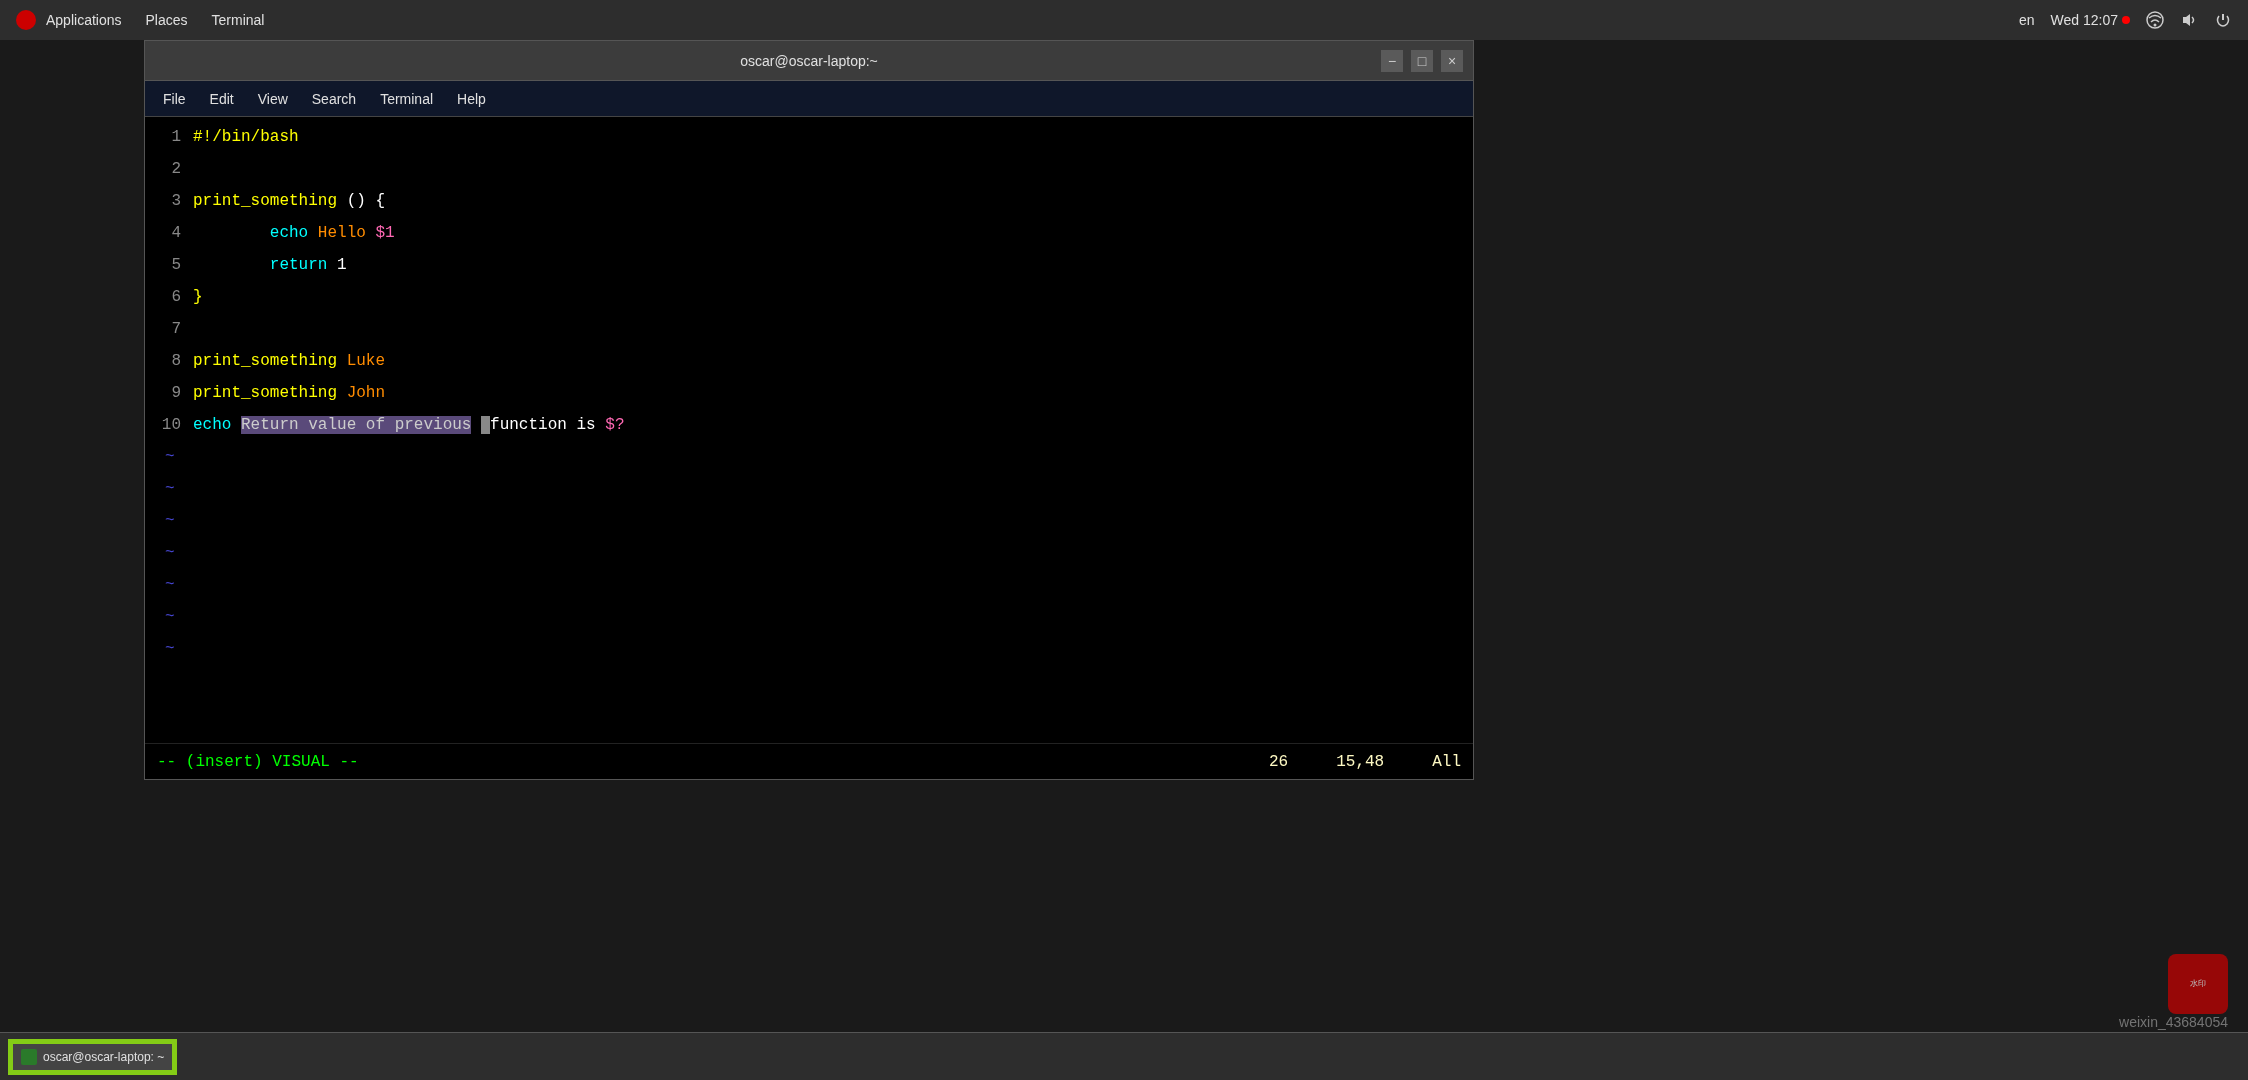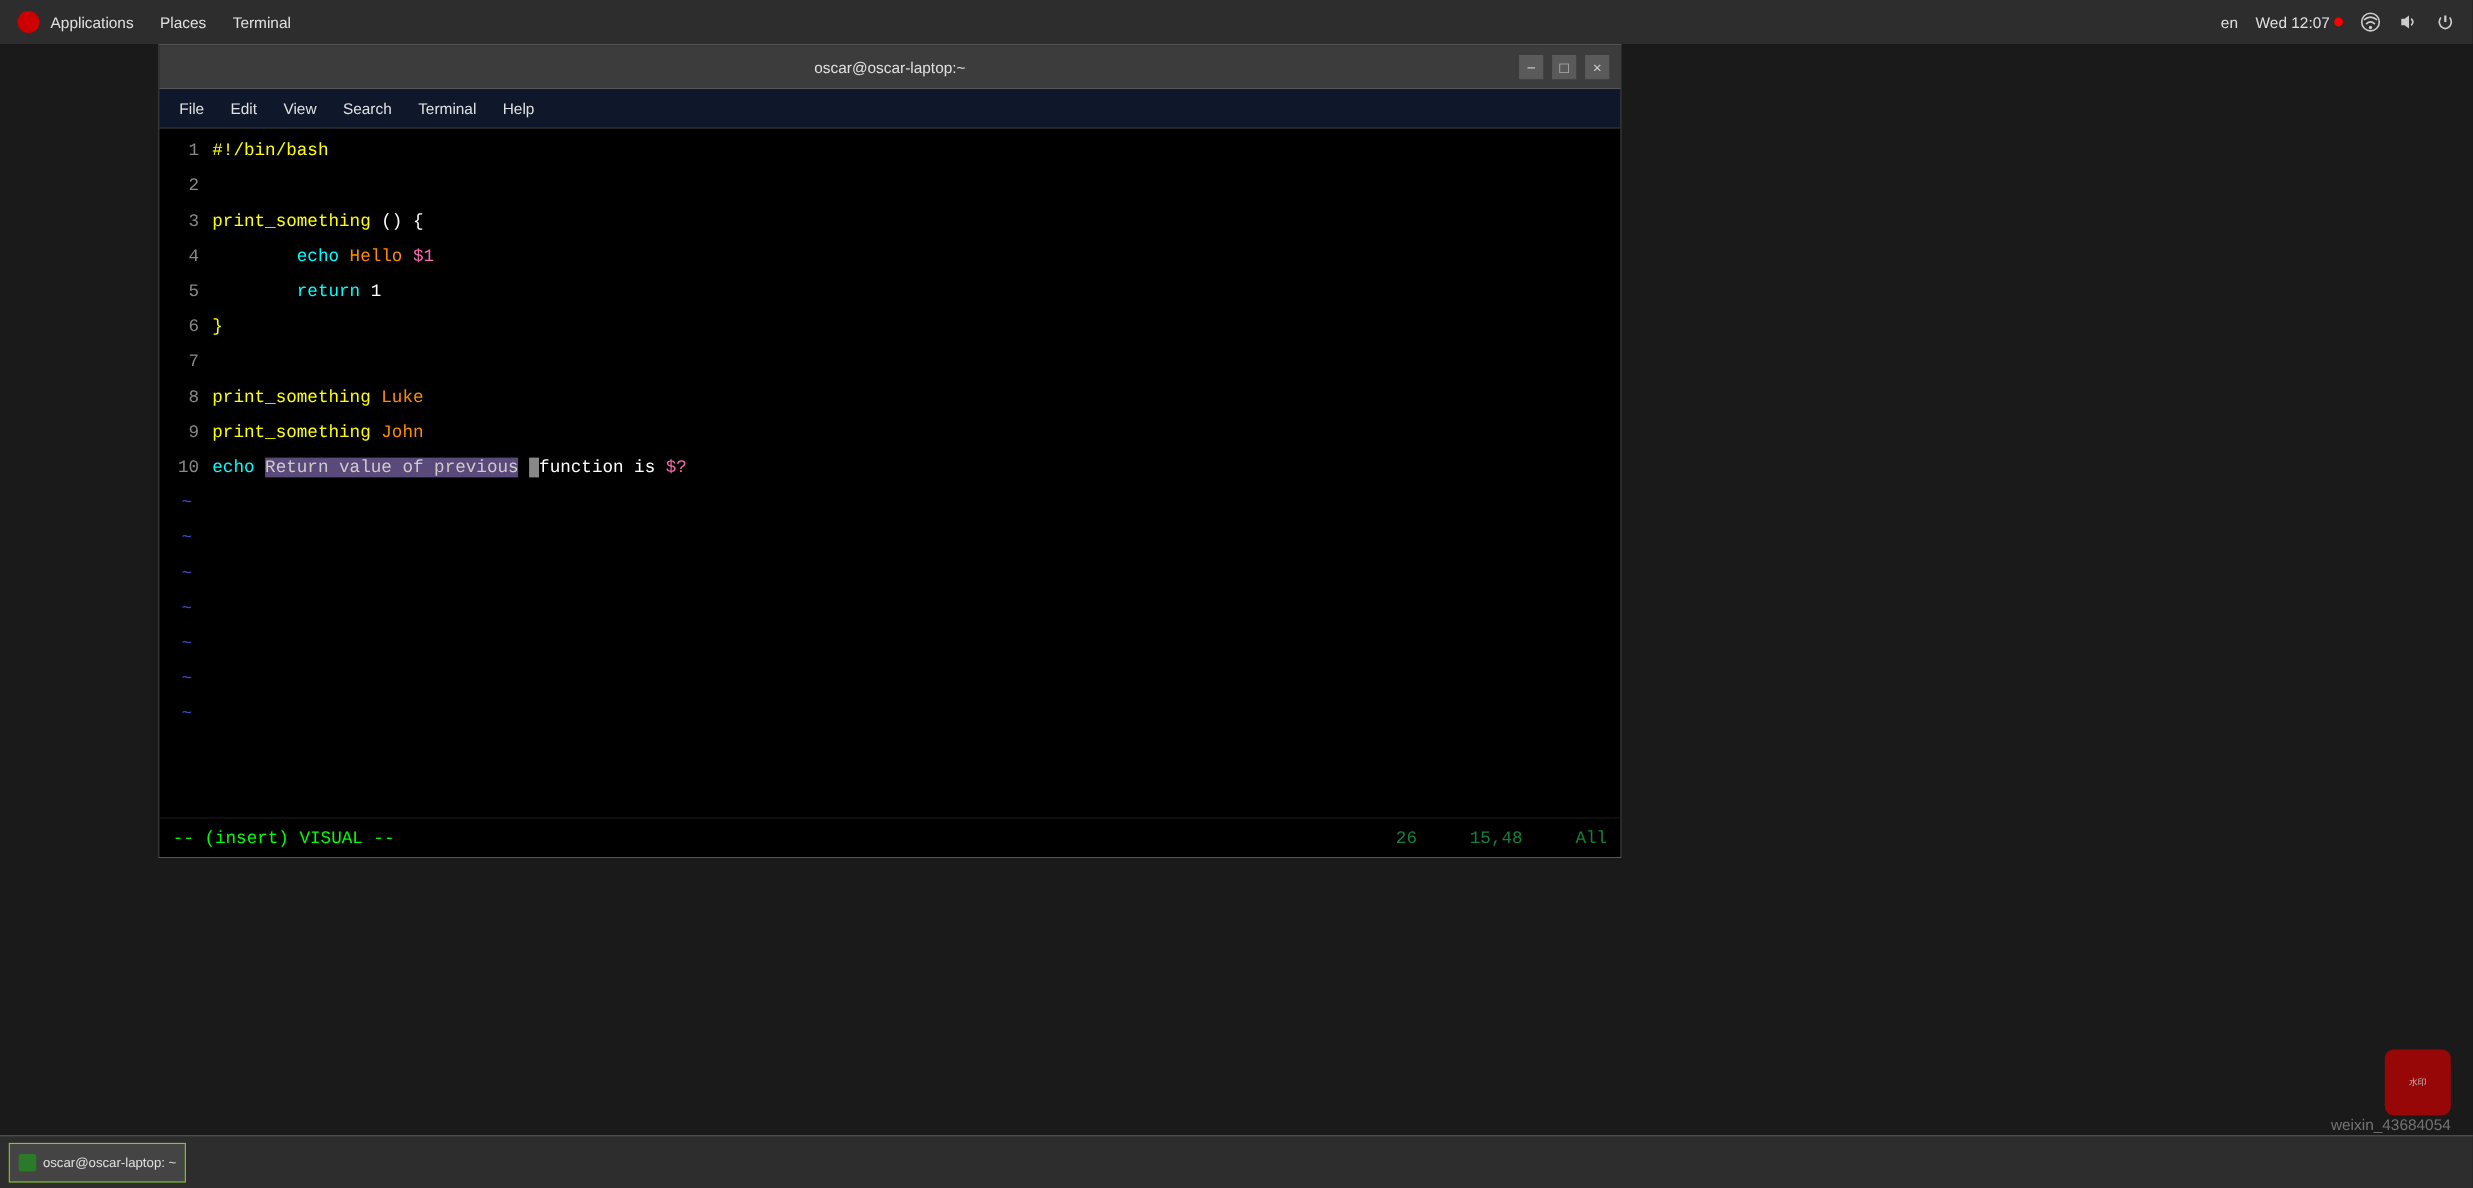--- a/index.html
+++ b/index.html
@@ -199,21 +199,21 @@
       padding: 0 12px;
       border-top: 1px solid #222;
     }
     #status-left {
       color: #00ff00;
       font-size: 16px;
     }
     #status-right {
       display: flex;
       gap: 48px;
-      color: #15803d;
+      color: #fef9c3;
       font-size: 16px;
     }
 
     
     #taskbar {
       position: absolute;
       bottom: 0;
       left: 0;
       width: 100%;
       height: 48px;
@@ -221,21 +221,21 @@
       display: flex;
       align-items: center;
       padding: 0 8px;
       gap: 4px;
       border-top: 1px solid #555;
     }
     .taskbar-item {
       height: 36px;
       min-width: 160px;
       background: #444;
-      border: 1px solid #84cc16;
+      border: 5px solid #84cc16;
       color: #e0e0e0;
       font-family: sans-serif;
       font-size: 12px;
       display: flex;
       align-items: center;
       padding: 0 8px;
       gap: 6px;
       cursor: pointer;
     }
     .taskbar-icon {

